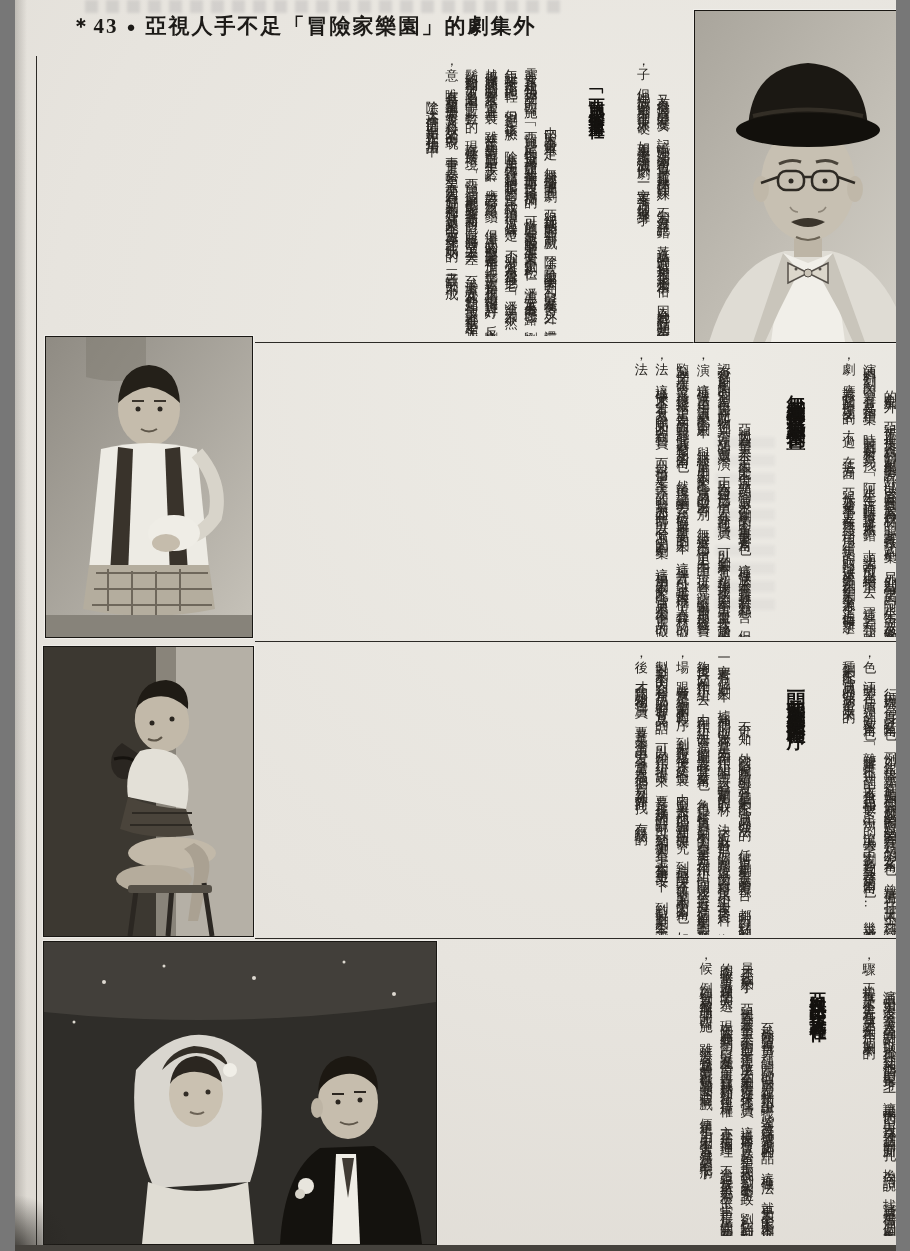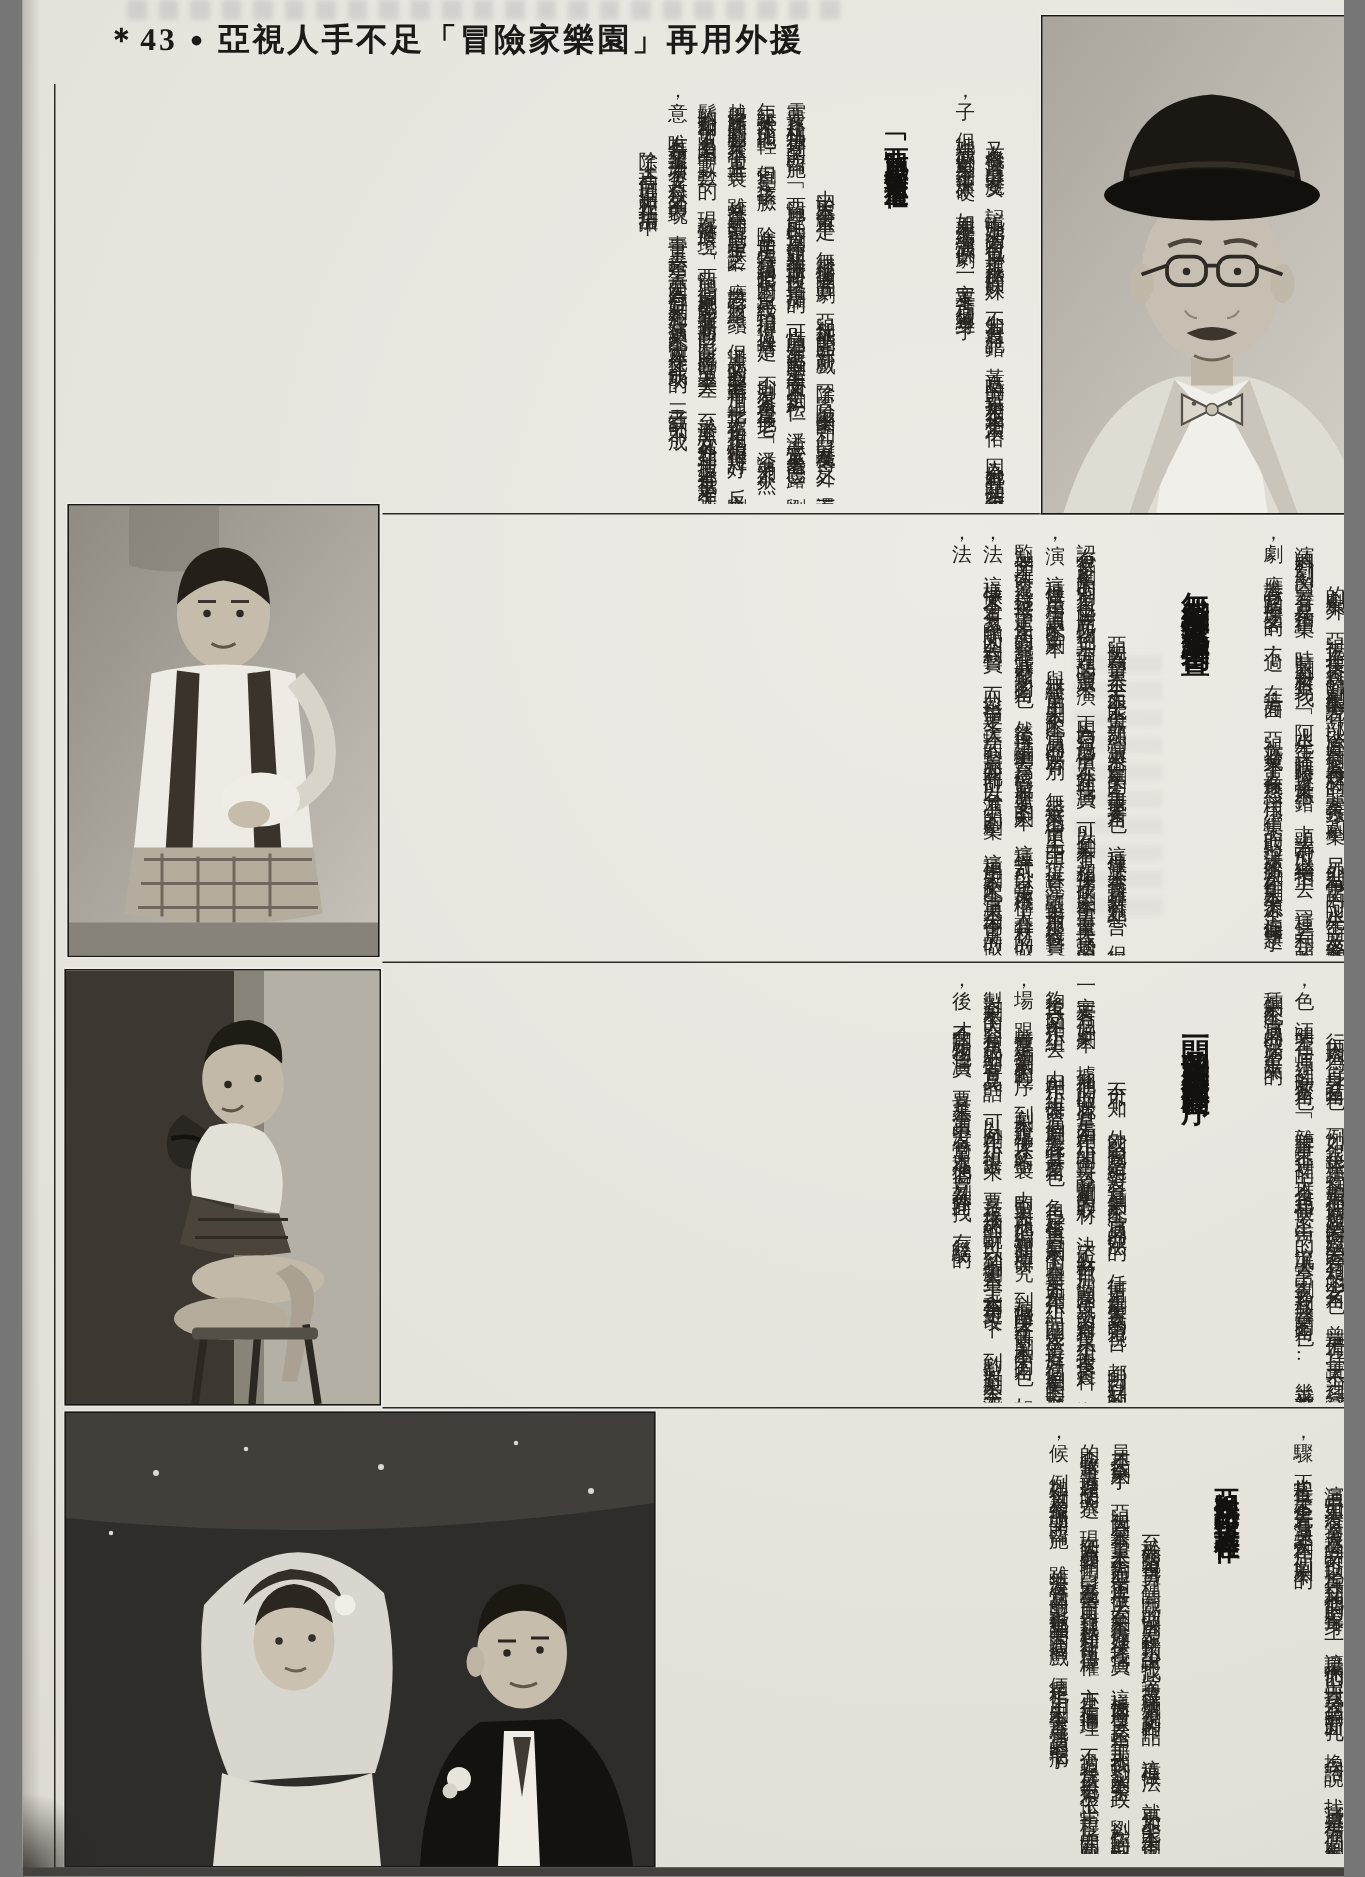--- a/index.html
+++ b/index.html
@@ -58,21 +58,21 @@
 <body>
 
 <div class="page">
 
   <div class="ghost ghost-top"></div>
   <div class="ghost ghost-mid"></div>
 
   <header class="hdr">
     <span>＊43</span>
     <span class="bullet">●</span>
-    <span>亞視人手不足「冒險家樂園」再用外援</span>
+    <span>亞視人手不足「冒險家樂園」的劇集外</span>
   </header>
 
   <div class="rule v-left"></div>
   <div class="rule v-right"></div>
   <div class="rule h-bottom"></div>
   <div class="rule h-sep1"></div>
   <div class="rule h-sep2"></div>
   <div class="rule h-sep3"></div>
 
   <figure class="photo photo1" role="img" aria-label="Black-and-white portrait of a man wearing a black hat, glasses, moustache and bow tie">

